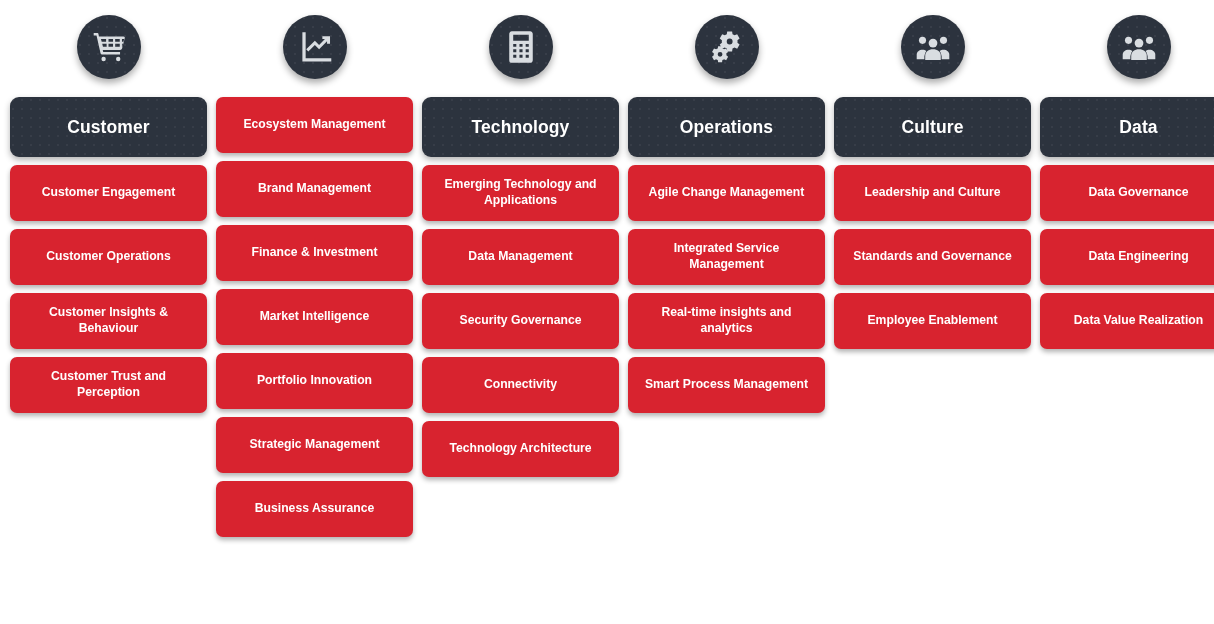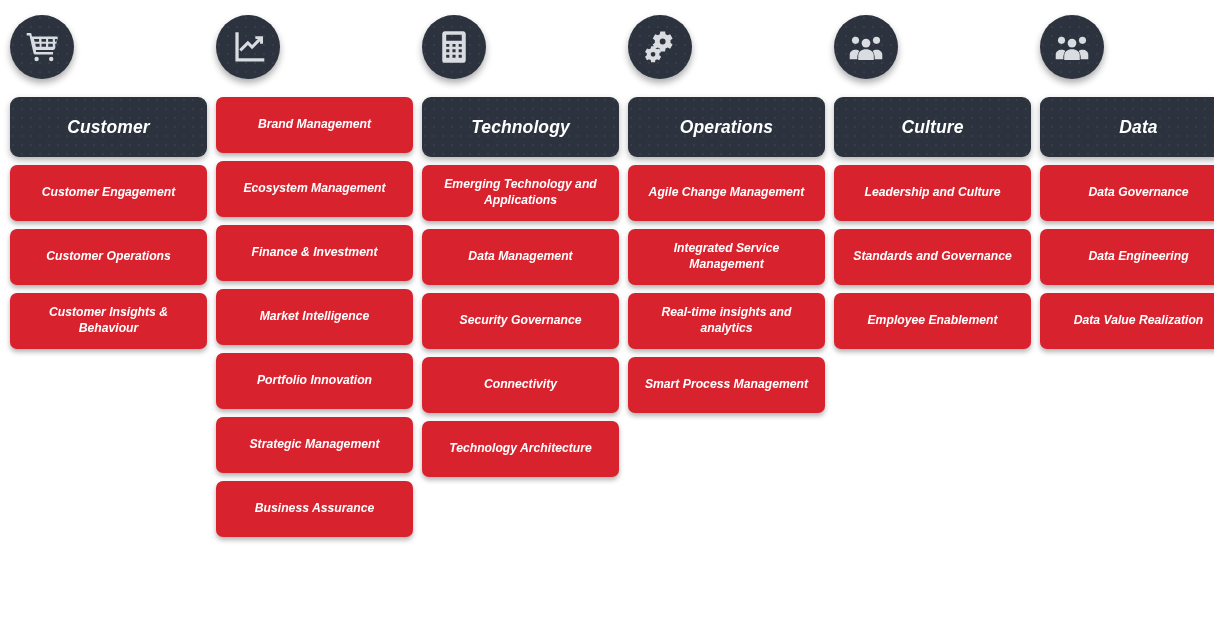--- a/index.html
+++ b/index.html
@@ -31,22 +31,21 @@
     padding-right: 10px;
     padding-top: 15px;
     gap: 9px;
   }
 
   .column {
     width: 197px;
     flex: 0 0 197px;
     display: flex;
     flex-direction: column;
-    align-items: flex-start;
-    font-style: italic;
+    align-items: center;
   }
 
   
   .icon-wrap {
     width: 64px;
     height: 64px;
     border-radius: 50%;
     background-color: #2c333e;
     background-image:
       radial-gradient(circle at 3px 3px, rgba(255,255,255,0.055) 1px, transparent 1.2px);
@@ -122,32 +121,33 @@
         <div class="icon-wrap">
           <svg viewBox="0 0 24 24" aria-hidden="true">
             <path d="M1.2 2.2h2.5c.42 0 .78.3.86.71l.32 1.69h17.4c.58 0 1 .55.86 1.11l-1.93 7.3a1.4 1.4 0 0 1-1.35 1.04H7.6l.3 1.55h11.9v1.7H7.1a1.1 1.1 0 0 1-1.08-.89L3.2 3.9H1.2zM6.3 6.3l.55 2.05h3.1V6.3zm5.35 0v2.05h3.2V6.3zm4.7 0v2.05h3.25V6.3zm4.8 0v2.05h1.05l.54-2.05zM7.2 9.75l.55 2.05h2.6V9.75zm4.45 0v2.05h3.2V9.75zm4.7 0v2.05h3.25V9.75zm4.8 0v2.05h.2l.54-2.05zM8.2 18.9a1.55 1.55 0 1 0 0 3.1 1.55 1.55 0 0 0 0-3.1zm10.3 0a1.55 1.55 0 1 0 0 3.1 1.55 1.55 0 0 0 0-3.1z"></path>
           </svg>
         </div>
         <div class="head-card">Customer</div>
         <div class="cards">
           <div class="card">Customer Engagement</div>
           <div class="card">Customer Operations</div>
           <div class="card">Customer Insights &amp; Behaviour</div>
+          <div class="card">Customer Trust and Perception</div>
         </div>
       </div>
       <div class="column">
         <div class="icon-wrap">
           <svg viewBox="0 0 24 24" aria-hidden="true">
             <path d="M3.1 1.6h2.3v18.3h18.1v2.3H3.1z"></path>
             <path d="M22.6 4.4v5.3h-2.1V7.9l-5.6 5.6-3-3-4.6 4.6-1.5-1.5 6.1-6.1 3 3 4.1-4.1h-1.8V4.4z"></path>
           </svg>
         </div>
         <div class="cards">
+          <div class="card">Ecosystem Management</div>
           <div class="card">Brand Management</div>
-          <div class="card">Ecosystem Management</div>
           <div class="card">Finance &amp; Investment</div>
           <div class="card">Market Intelligence</div>
           <div class="card">Portfolio Innovation</div>
           <div class="card">Strategic Management</div>
           <div class="card">Business Assurance</div>
         </div>
       </div>
       <div class="column">
         <div class="icon-wrap">
           <svg viewBox="0 0 24 24" aria-hidden="true">

